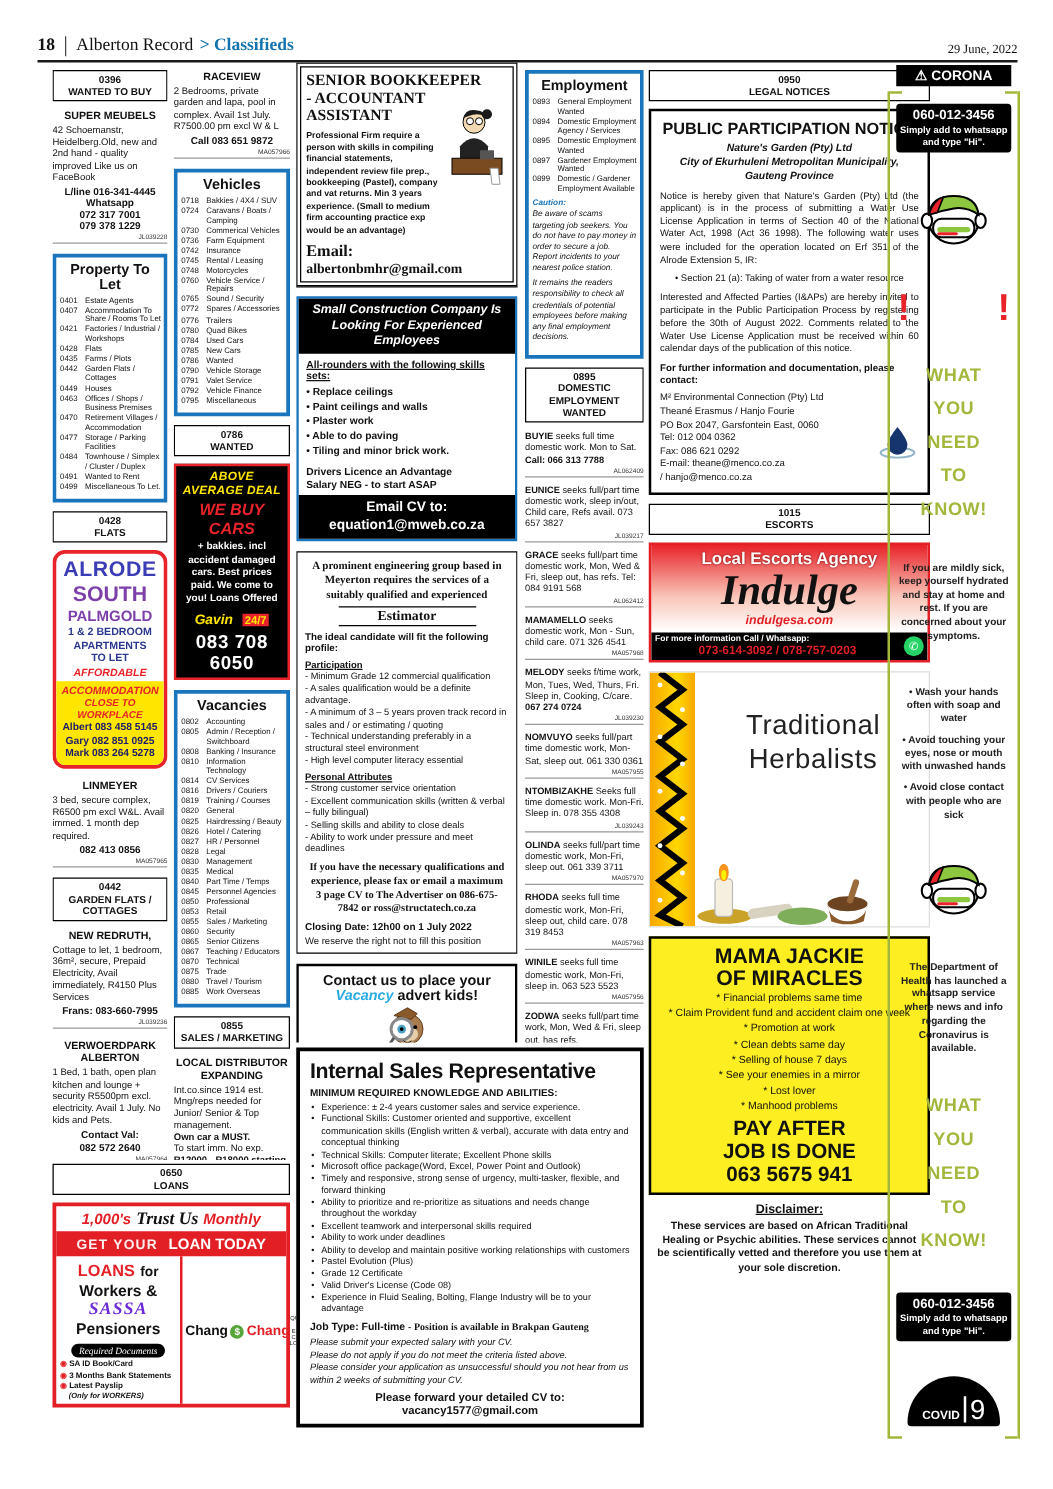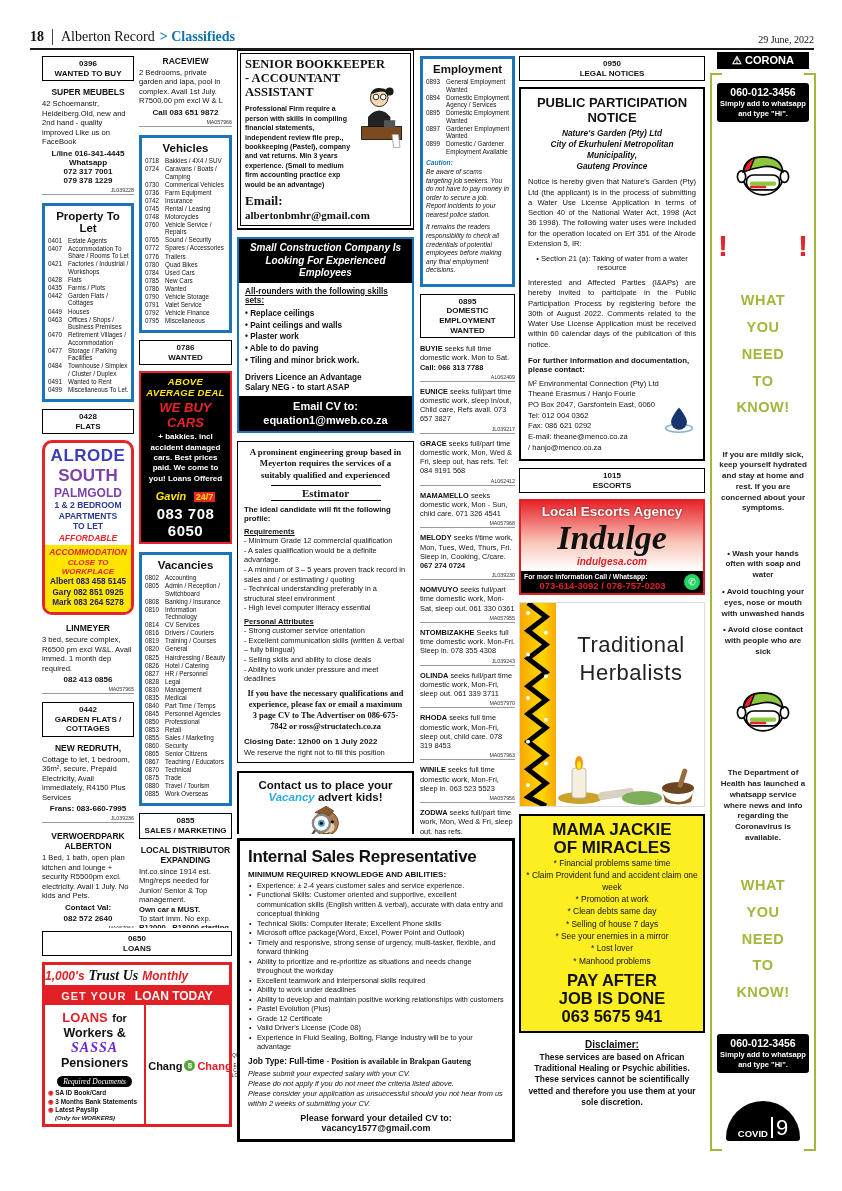--- a/index.html
+++ b/index.html
@@ -15,21 +15,21 @@
 .paper{font-size:14px}
 .section{color:#1273ae;font-weight:bold;font-size:14px;margin-left:5px}
 .mdate{font-size:10px}
 
 .colA{position:absolute;left:42px;top:56px;width:92px;max-height:872px;overflow:hidden}
 .colB{position:absolute;left:139px;top:56px;width:93px;max-height:872px;overflow:hidden}
 .leftspan{position:absolute;left:42px;top:931px;width:190px}
 .mid{position:absolute;left:237px;top:50px;width:177px;max-height:784px;overflow:hidden}
 .empcol{position:absolute;left:420px;top:56px;width:95px;max-height:778px;overflow:hidden}
 .salesad-pos{position:absolute;left:237px;top:838px;width:278px}
-.legal{position:absolute;left:519px;top:56px;width:186px}
+.legal{position:absolute;left:519px;top:56px;width:225px}
 .coronacol{position:absolute;left:710px;top:52px;width:106px}
 
 .catbox{border:1.5px solid #000;text-align:center;font-weight:bold;padding:2px 1px;margin-bottom:6px;background:#fff}
 .catbox .cc{font-size:8px;line-height:1.2}
 .catbox .cl{font-size:8px;line-height:1.2}
 .bluebox{border:3px solid #1b75bc;padding:3px 2px 5px;margin-bottom:7px;background:#fff}
 .bluebox-title{text-align:center;font-weight:bold;font-size:11.5px;margin:1px 0 3px}
 .idx-row{display:flex;font-size:6.3px;line-height:1.2;margin-bottom:.5px}
 .idx-code{flex:0 0 21px;padding-left:1px}
 .idx-label{flex:1}
@@ -52,21 +52,21 @@
 
 .wbc{background:#000;border:2px solid #e8232a;color:#fff;text-align:center;padding:3px 2px;margin-bottom:8px}
 .wbc-banner{color:#ffe600;font-weight:bold;font-style:italic;font-size:9.5px;letter-spacing:.3px}
 .wbc-title{color:#e8232a;font-weight:bold;font-style:italic;font-size:13px;margin-top:2px}
 .wbc-body{font-weight:bold;font-size:8px;line-height:1.3;margin:2px 2px}
 .wbc-gavin{color:#ffe600;font-style:italic;font-weight:bold;font-size:11px}
 .wbc-badge{background:#e8232a;color:#ffe600;font-weight:bold;font-size:9px;padding:0 2px;margin-left:3px}
 .wbc-phone{font-weight:bold;font-size:15px;letter-spacing:.5px;margin-top:1px}
 
 .trust{border:3px solid #e31f26;background:#fff;margin-bottom:4px}
-.trust-head{display:flex;justify-content:flex-start;align-items:baseline;gap:4px;padding:3px 0 1px}
+.trust-head{display:flex;justify-content:center;align-items:baseline;gap:4px;padding:3px 0 1px}
 .th1,.th3{color:#e31f26;font-weight:bold;font-style:italic;font-size:12px}
 .th2{font-family:"Liberation Serif",serif;font-style:italic;font-weight:bold;font-size:14px}
 .trust-banner{background:#e31f26;color:#fff;text-align:center;padding:1px 0;font-weight:bold}
 .tb1{font-size:11px;opacity:.92;letter-spacing:1px}
 .tb2{font-size:12px;color:#fff;margin-left:4px}
 .trust-cols{display:flex}
 .t-left{width:55%;border-right:2px solid #e31f26;padding:3px;text-align:center}
 .tl-loans{color:#e31f26;font-weight:bold;font-size:13px}
 .tl-for{color:#111;font-weight:bold;font-size:11px}
 .tl-workers{font-weight:bold;font-size:12.5px}
@@ -680,21 +680,21 @@
       <div class="cons-foot">
         <div>Email CV to:</div>
         <div>equation1@mweb.co.za</div>
       </div>
     </div>
 
     <div class="est">
       <div class="est-intro">A prominent engineering group based in Meyerton requires the services of a suitably qualified and experienced</div>
       <div class="est-role">Estimator</div>
       <div class="est-prof">The ideal candidate will fit the following profile:</div>
-      <div class="est-h">Requirements</div>
+      <div class="est-h">Participation</div>
       <div>
 
       <div class="est-li">- Minimum Grade 12 commercial qualification</div>
           <div class="est-li">- A sales qualification would be a definite advantage.</div>
           <div class="est-li">- A minimum of 3 – 5 years proven track record in sales and / or estimating / quoting</div>
           <div class="est-li">- Technical understanding preferably in a structural steel environment</div>
           <div class="est-li">- High level computer literacy essential</div>
         </div>
       <div class="est-h">Personal Attributes</div>
       <div>

